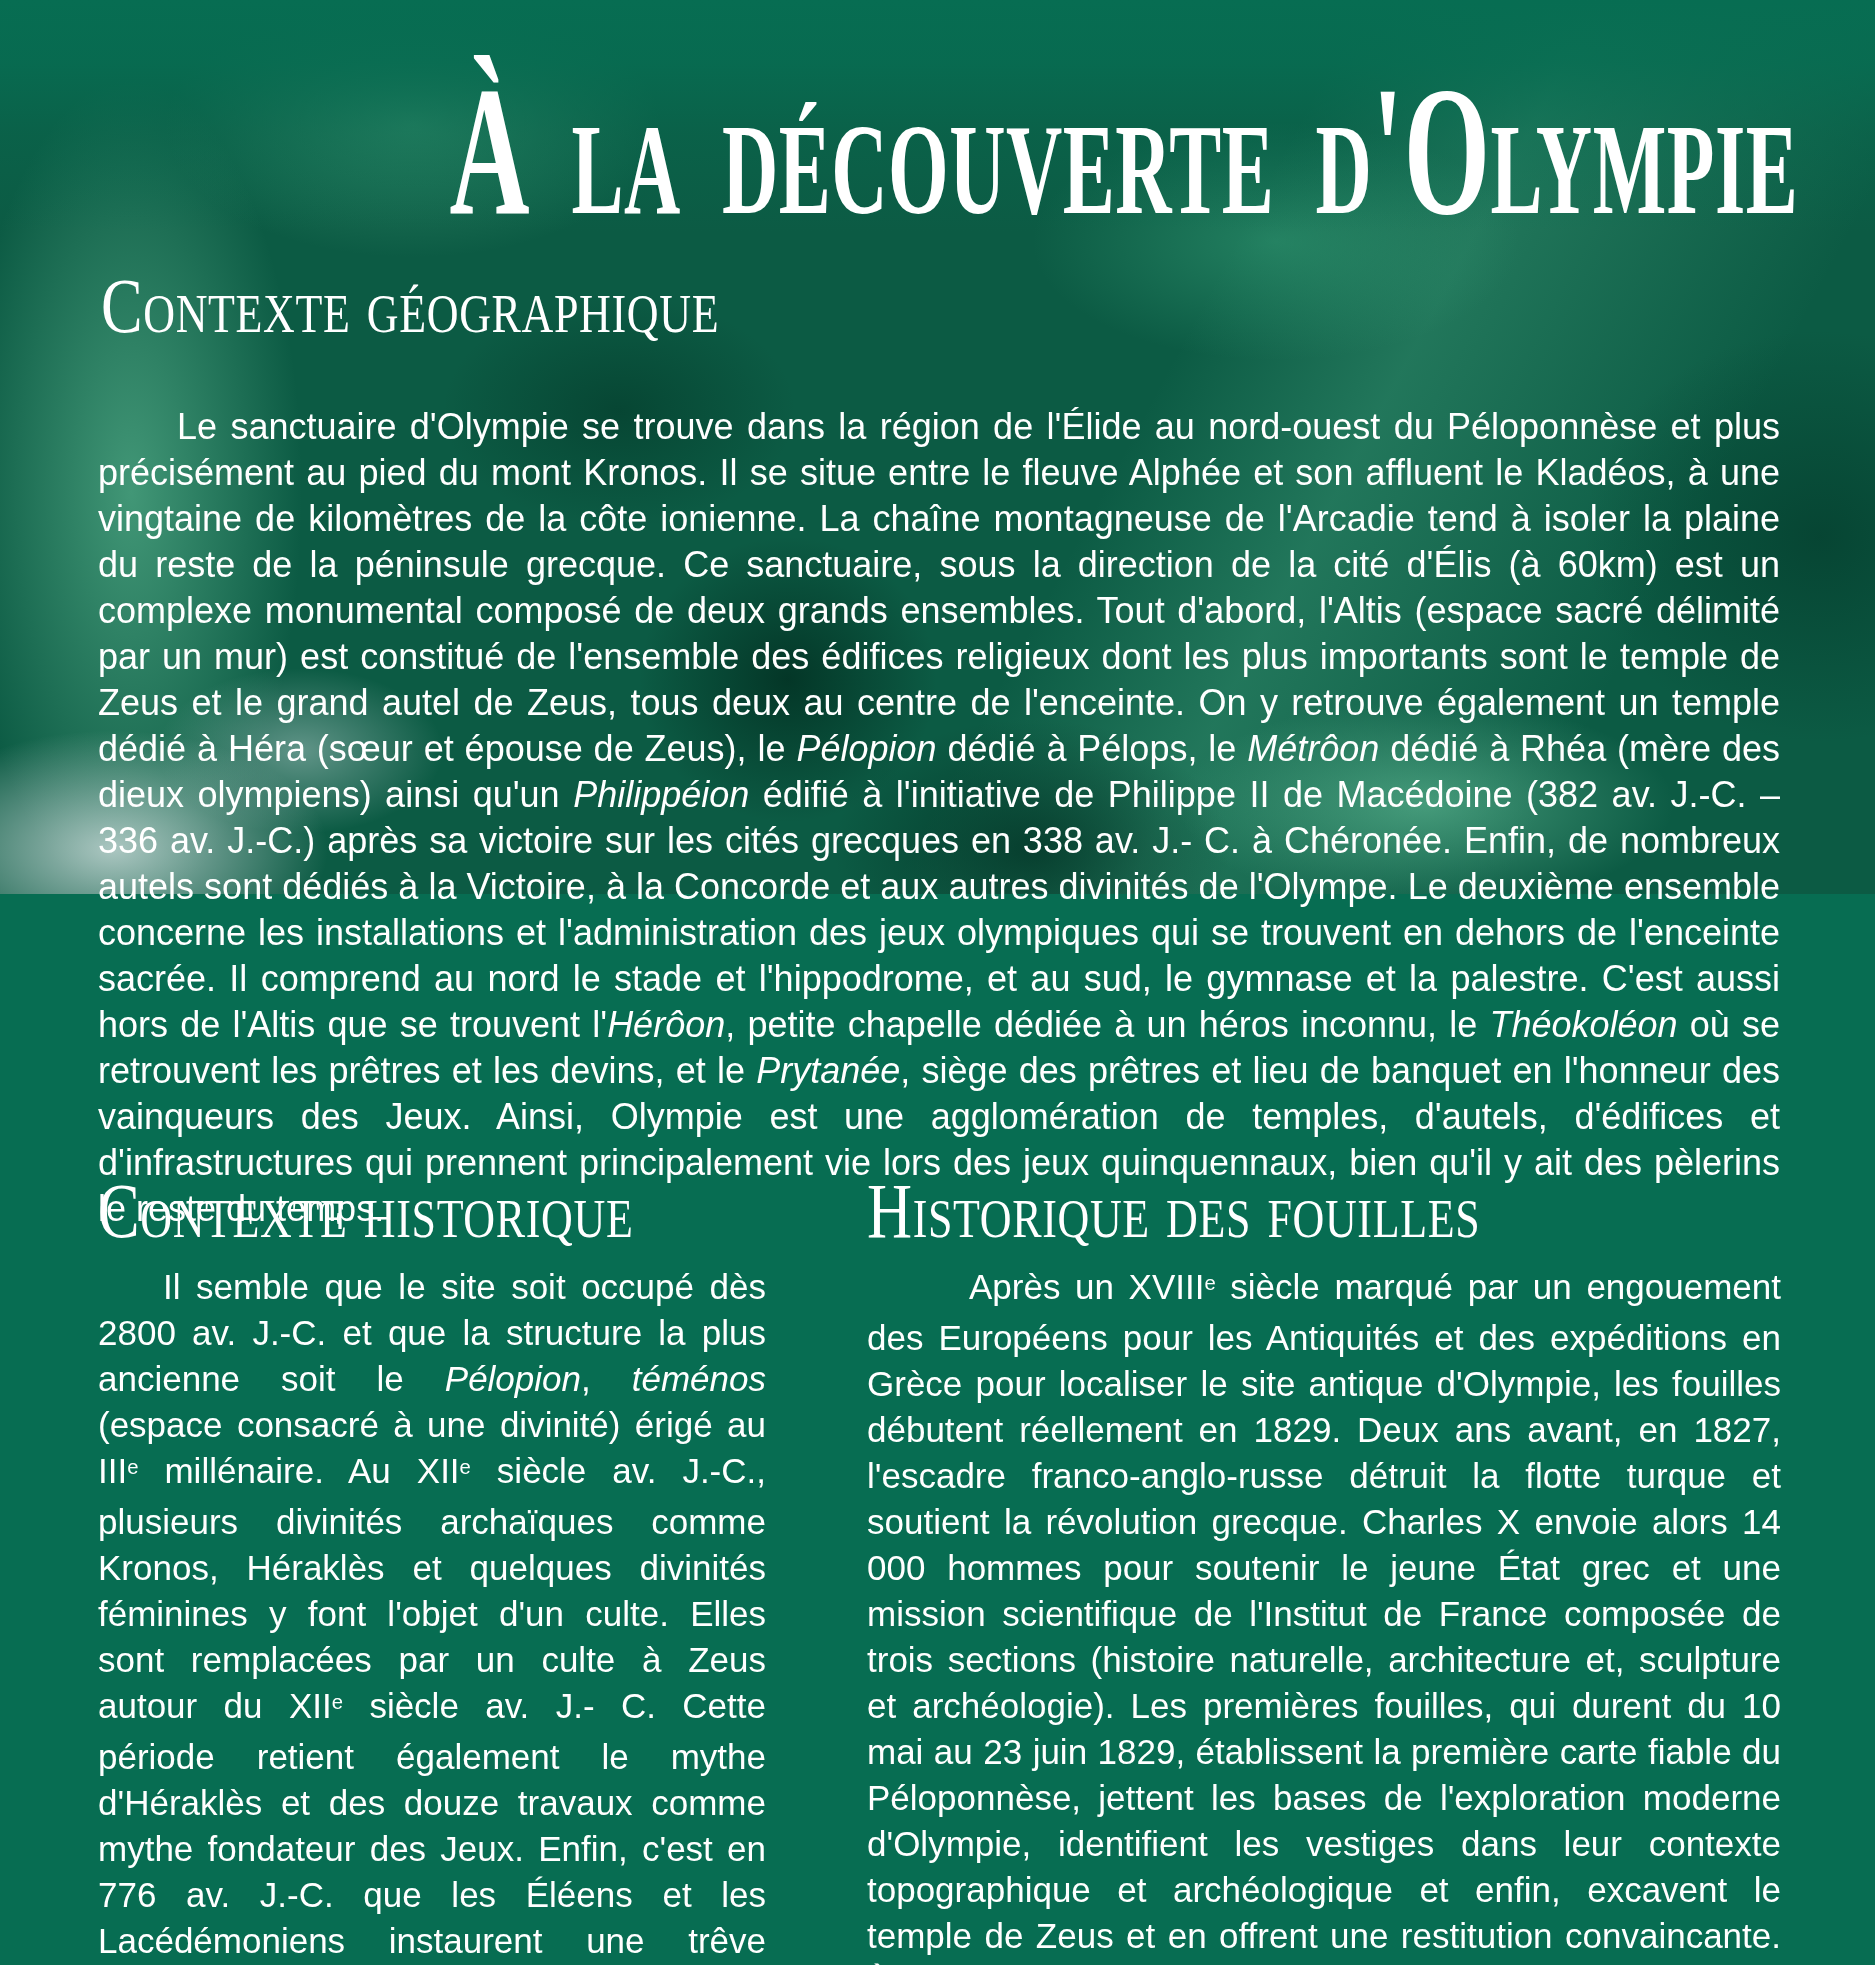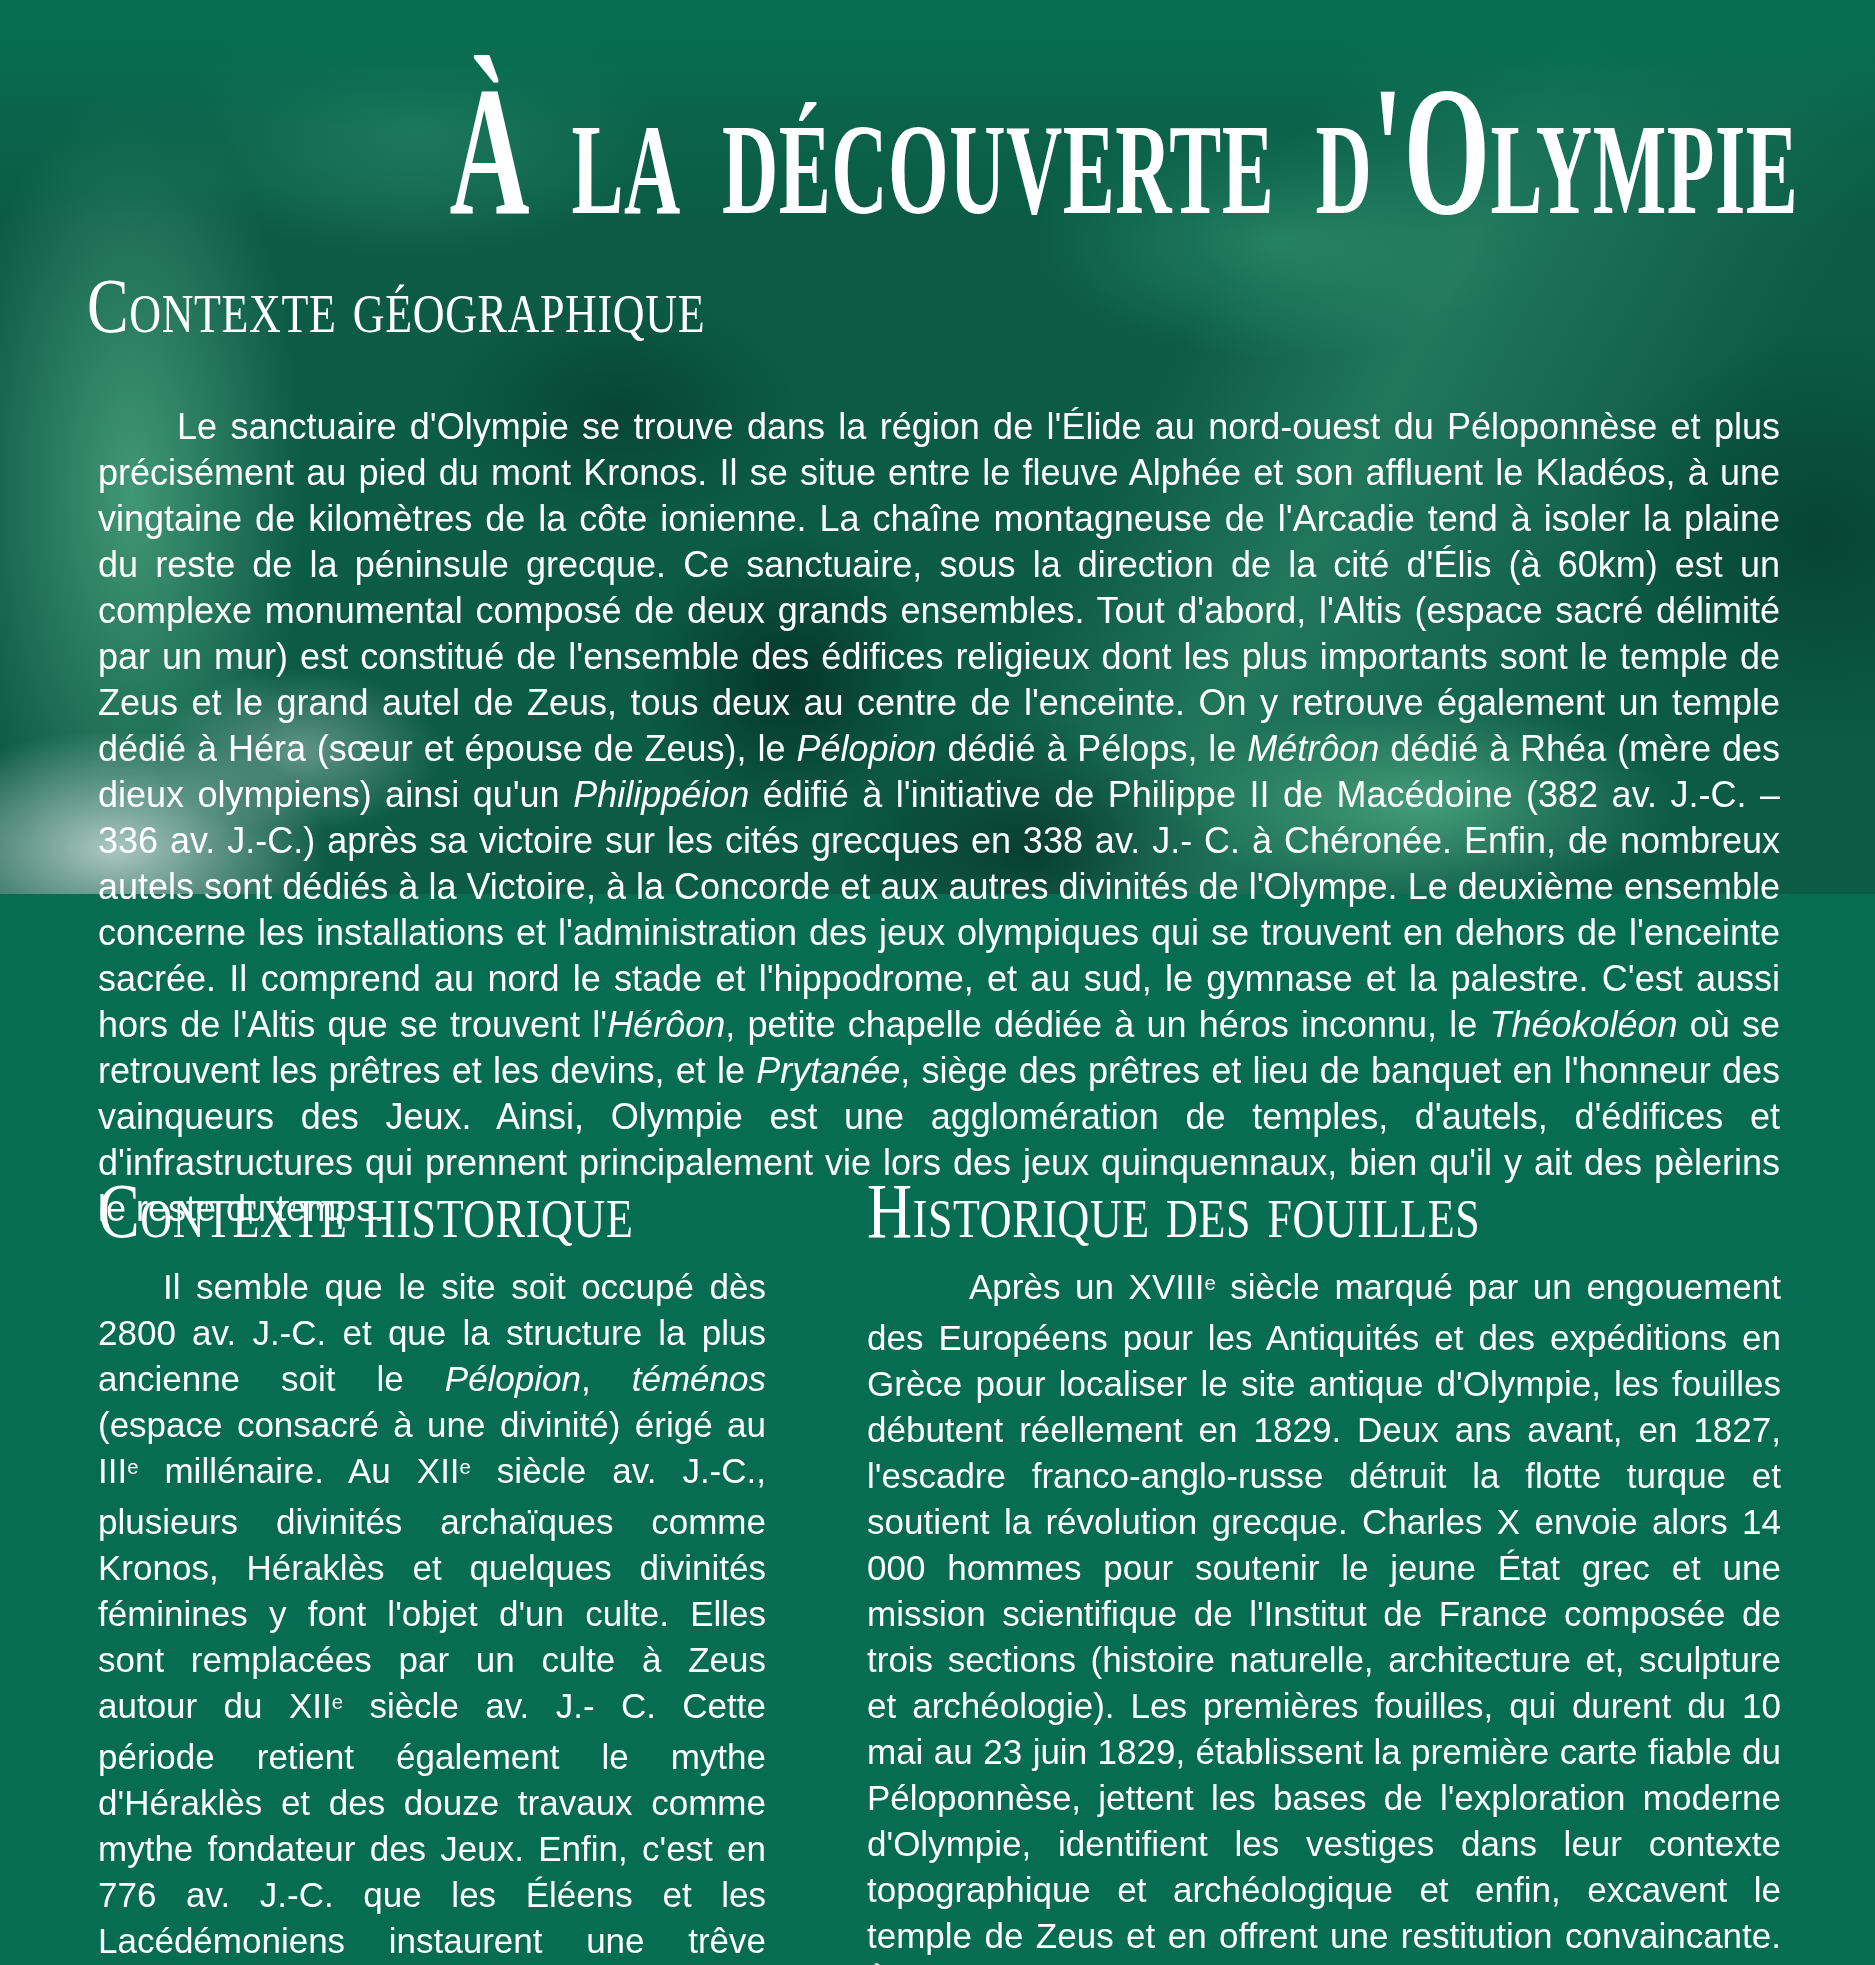--- a/index.html
+++ b/index.html
@@ -87,21 +87,21 @@
 </style>
 </head>
 <body>
 
 <div id="photo" class="layer z-bg"></div>
 
 <div id="title-wrap" class="layer z-text">
   <span id="title" class="smallcaps">À la découverte d'Olympie</span>
 </div>
 
-<div class="layer z-text" style="left:87px; top:255px;">
+<div class="layer z-text" style="left:101px; top:255px;">
   <div class="section-heading smallcaps">Contexte géographique</div>
 </div>
 <div id="para-geo" class="layer z-text bodytext"><span>Le sanctuaire d'Olympie se trouve dans la région de l'Élide au nord-ouest du Péloponnèse et plus précisément au pied du mont Kronos. Il se situe entre le fleuve Alphée et son affluent le Kladéos, à une vingtaine de kilomètres de la côte ionienne. La chaîne montagneuse de l'Arcadie tend à isoler la plaine du reste de la péninsule grecque. Ce sanctuaire, sous la direction de la cité d'Élis (à 60km) est un complexe monumental composé de deux grands ensembles. Tout d'abord, l'Altis (espace sacré délimité par un mur) est constitué de l'ensemble des édifices religieux dont les plus importants sont le temple de Zeus et le grand autel de Zeus, tous deux au centre de l'enceinte. On y retrouve également un temple dédié à Héra (sœur et épouse de Zeus), le </span><span class="run-i">Pélopion</span><span> dédié à Pélops, le </span><span class="run-i">Métrôon</span><span> dédié à Rhéa (mère des dieux olympiens) ainsi qu'un </span><span class="run-i">Philippéion</span><span> édifié à l'initiative de Philippe II de Macédoine (382 av. J.-C. – 336 av. J.-C.) après sa victoire sur les cités grecques en 338 av. J.- C. à Chéronée. Enfin, de nombreux autels sont dédiés à la Victoire, à la Concorde et aux autres divinités de l'Olympe. Le deuxième ensemble concerne les installations et l'administration des jeux olympiques qui se trouvent en dehors de l'enceinte sacrée. Il comprend au nord le stade et l'hippodrome, et au sud, le gymnase et la palestre. C'est aussi hors de l'Altis que se trouvent l'</span><span class="run-i">Hérôon</span><span>, petite chapelle dédiée à un héros inconnu, le </span><span class="run-i">Théokoléon</span><span> où se retrouvent les prêtres et les devins, et le </span><span class="run-i">Prytanée</span><span>, siège des prêtres et lieu de banquet en l'honneur des vainqueurs des Jeux. Ainsi, Olympie est une agglomération de temples, d'autels, d'édifices et d'infrastructures qui prennent principalement vie lors des jeux quinquennaux, bien qu'il y ait des pèlerins le reste du temps.</span></div>
 
 <div id="col-left" class="layer z-text">
   <div class="section-heading smallcaps">Contexte historique</div>
   <div id="para-histo" class="bodytext"><span>Il semble que le site soit occupé dès 2800 av. J.-C. et que la structure la plus ancienne soit le </span><span class="run-i">Pélopion</span><span>, </span><span class="run-i">téménos</span><span> (espace consacré à une divinité) érigé au III</span><span class="run-sup">e</span><span> millénaire. Au XII</span><span class="run-sup">e</span><span> siècle av. J.-C., plusieurs divinités archaïques comme Kronos, Héraklès et quelques divinités féminines y font l'objet d'un culte. Elles sont remplacées par un culte à Zeus autour du XII</span><span class="run-sup">e</span><span> siècle av. J.- C. Cette période retient également le mythe d'Héraklès et des douze travaux comme mythe fondateur des Jeux. Enfin, c'est en 776 av. J.-C. que les Éléens et les Lacédémoniens instaurent une trêve sacrée et des Jeux, sans doute funèbres, alors bien attestés. La plupart des temples sont ainsi construits entre le VII</span></div>
 </div>
 
 <div id="col-right" class="layer z-text">

